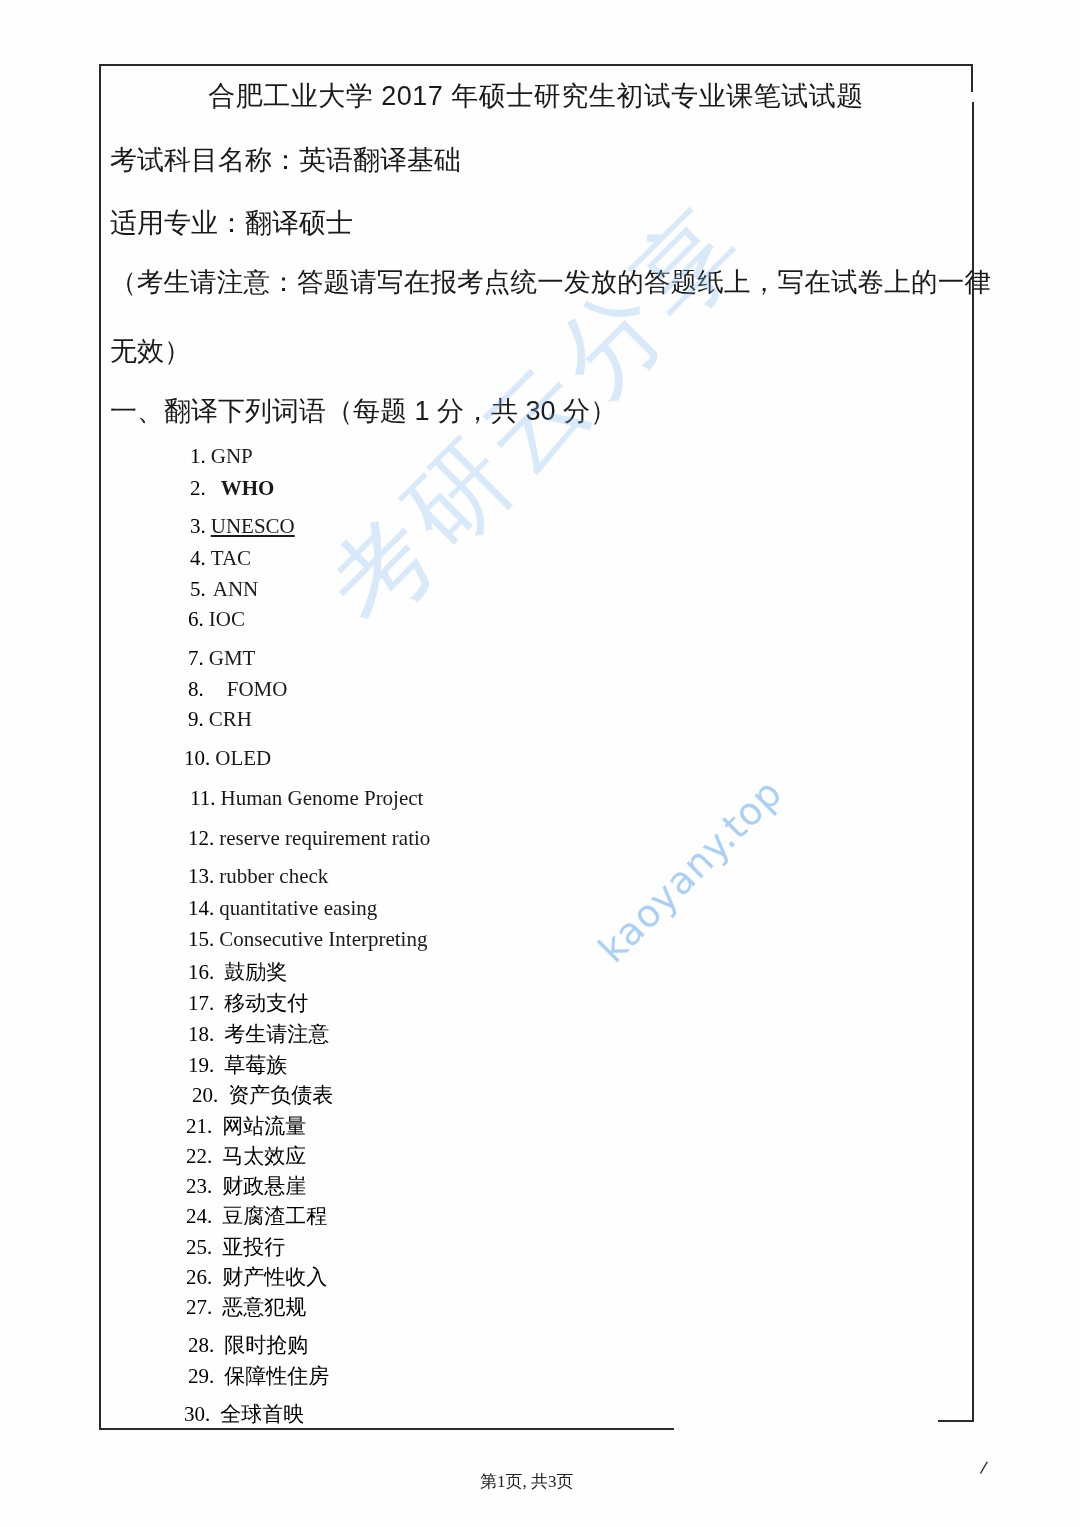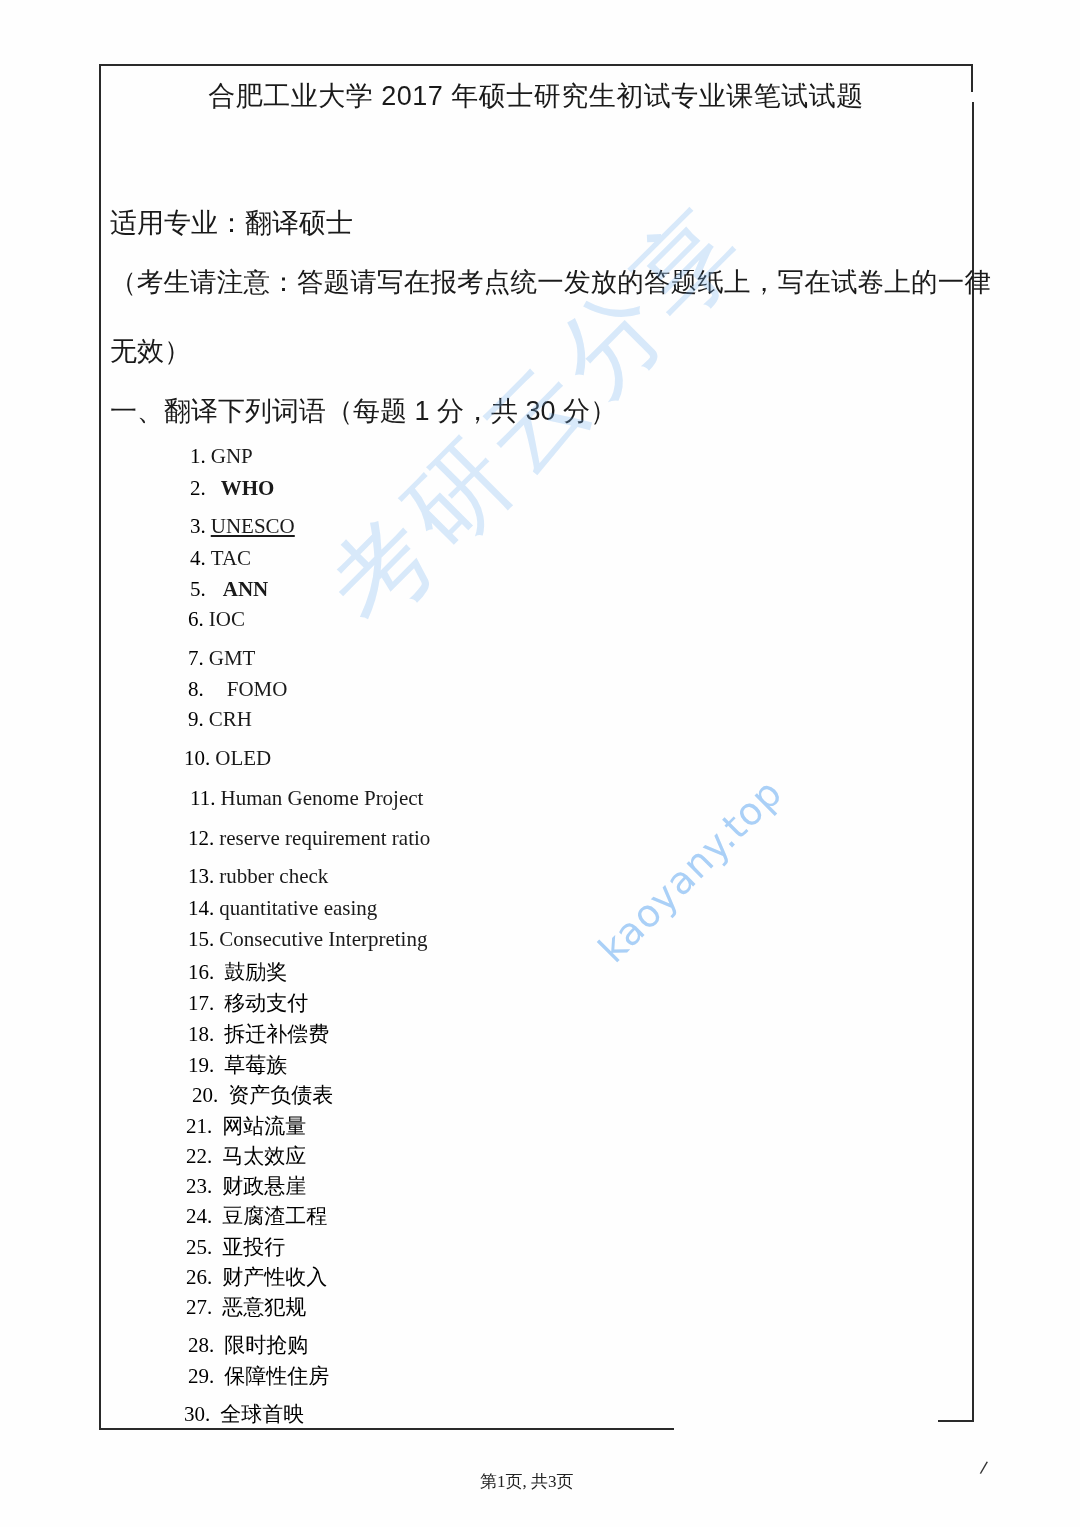--- a/index.html
+++ b/index.html
@@ -44,44 +44,45 @@
 <div class="page">
 
   <div class="line frame-top"></div>
   <div class="line frame-left"></div>
   <div class="line frame-right-a"></div>
   <div class="line frame-right-b"></div>
   <div class="line frame-bottom-a"></div>
   <div class="line frame-bottom-b"></div>
 
   <div class="title cjk">合肥工业大学 2017 年硕士研究生初试专业课笔试试题</div>
+  <div class="hline cjk subject">考试科目名称：英语翻译基础</div>
   <div class="hline cjk notice1">（考生请注意：答题请写在报考点统一发放的答题纸上，写在试卷上的一律</div>
   <div class="hline cjk major">适用专业：翻译硕士</div>
   <div class="hline cjk notice2">无效）</div>
   <div class="hline cjk section">一、翻译下列词语（每题 1 分，共 30 分）</div>
 
   <div id="items">
       <div class="item" style="top: 444px; left: 190px;"><span class="num">1.</span><span class="serif" style="margin-left: 5px;">GNP</span></div>
       <div class="item" style="top: 476px; left: 190px;"><span class="num">2.</span><span class="serif" style="margin-left: 15px; font-weight: bold;">WHO</span></div>
       <div class="item" style="top: 514px; left: 190px;"><span class="num">3.</span><span class="serif" style="margin-left: 5px; text-decoration: underline;">UNESCO</span></div>
       <div class="item" style="top: 546px; left: 190px;"><span class="num">4.</span><span class="serif" style="margin-left: 5px;">TAC</span></div>
-      <div class="item" style="top: 577px; left: 190px;"><span class="num">5.</span><span class="serif" style="margin-left: 17px; font-weight: bold;">ANN</span></div>
+      <div class="item" style="top: 577px; left: 190px;"><span class="num">5.</span><span class="serif" style="margin-left: 7px;">ANN</span></div>
       <div class="item" style="top: 607px; left: 188px;"><span class="num">6.</span><span class="serif" style="margin-left: 5px;">IOC</span></div>
       <div class="item" style="top: 646px; left: 188px;"><span class="num">7.</span><span class="serif" style="margin-left: 5px;">GMT</span></div>
       <div class="item" style="top: 677px; left: 188px;"><span class="num">8.</span><span class="serif" style="margin-left: 23px;">FOMO</span></div>
       <div class="item" style="top: 707px; left: 188px;"><span class="num">9.</span><span class="serif" style="margin-left: 5px;">CRH</span></div>
       <div class="item" style="top: 746px; left: 184px;"><span class="num">10.</span><span class="serif" style="margin-left: 5px;">OLED</span></div>
       <div class="item" style="top: 786px; left: 190px;"><span class="num">11.</span><span class="serif" style="margin-left: 5px;">Human Genome Project</span></div>
       <div class="item" style="top: 826px; left: 188px;"><span class="num">12.</span><span class="serif" style="margin-left: 5px;">reserve requirement ratio</span></div>
       <div class="item" style="top: 864px; left: 188px;"><span class="num">13.</span><span class="serif" style="margin-left: 5px;">rubber check</span></div>
       <div class="item" style="top: 896px; left: 188px;"><span class="num">14.</span><span class="serif" style="margin-left: 5px;">quantitative easing</span></div>
       <div class="item" style="top: 927px; left: 188px;"><span class="num">15.</span><span class="serif" style="margin-left: 5px;">Consecutive Interpreting</span></div>
       <div class="item" style="top: 958px; left: 188px;"><span class="num">16.</span><span class="txt-cn">鼓励奖</span></div>
       <div class="item" style="top: 989px; left: 188px;"><span class="num">17.</span><span class="txt-cn">移动支付</span></div>
-      <div class="item" style="top: 1020px; left: 188px;"><span class="num">18.</span><span class="txt-cn">拆迁补偿费</span></div>
+      <div class="item" style="top: 1020px; left: 188px;"><span class="num">18.</span><span class="txt-cn">考生请注意</span></div>
       <div class="item" style="top: 1051px; left: 188px;"><span class="num">19.</span><span class="txt-cn">草莓族</span></div>
       <div class="item" style="top: 1081px; left: 192px;"><span class="num">20.</span><span class="txt-cn">资产负债表</span></div>
       <div class="item" style="top: 1112px; left: 186px;"><span class="num">21.</span><span class="txt-cn">网站流量</span></div>
       <div class="item" style="top: 1142px; left: 186px;"><span class="num">22.</span><span class="txt-cn">马太效应</span></div>
       <div class="item" style="top: 1172px; left: 186px;"><span class="num">23.</span><span class="txt-cn">财政悬崖</span></div>
       <div class="item" style="top: 1202px; left: 186px;"><span class="num">24.</span><span class="txt-cn">豆腐渣工程</span></div>
       <div class="item" style="top: 1233px; left: 186px;"><span class="num">25.</span><span class="txt-cn">亚投行</span></div>
       <div class="item" style="top: 1263px; left: 186px;"><span class="num">26.</span><span class="txt-cn">财产性收入</span></div>
       <div class="item" style="top: 1293px; left: 186px;"><span class="num">27.</span><span class="txt-cn">恶意犯规</span></div>
       <div class="item" style="top: 1331px; left: 188px;"><span class="num">28.</span><span class="txt-cn">限时抢购</span></div>

